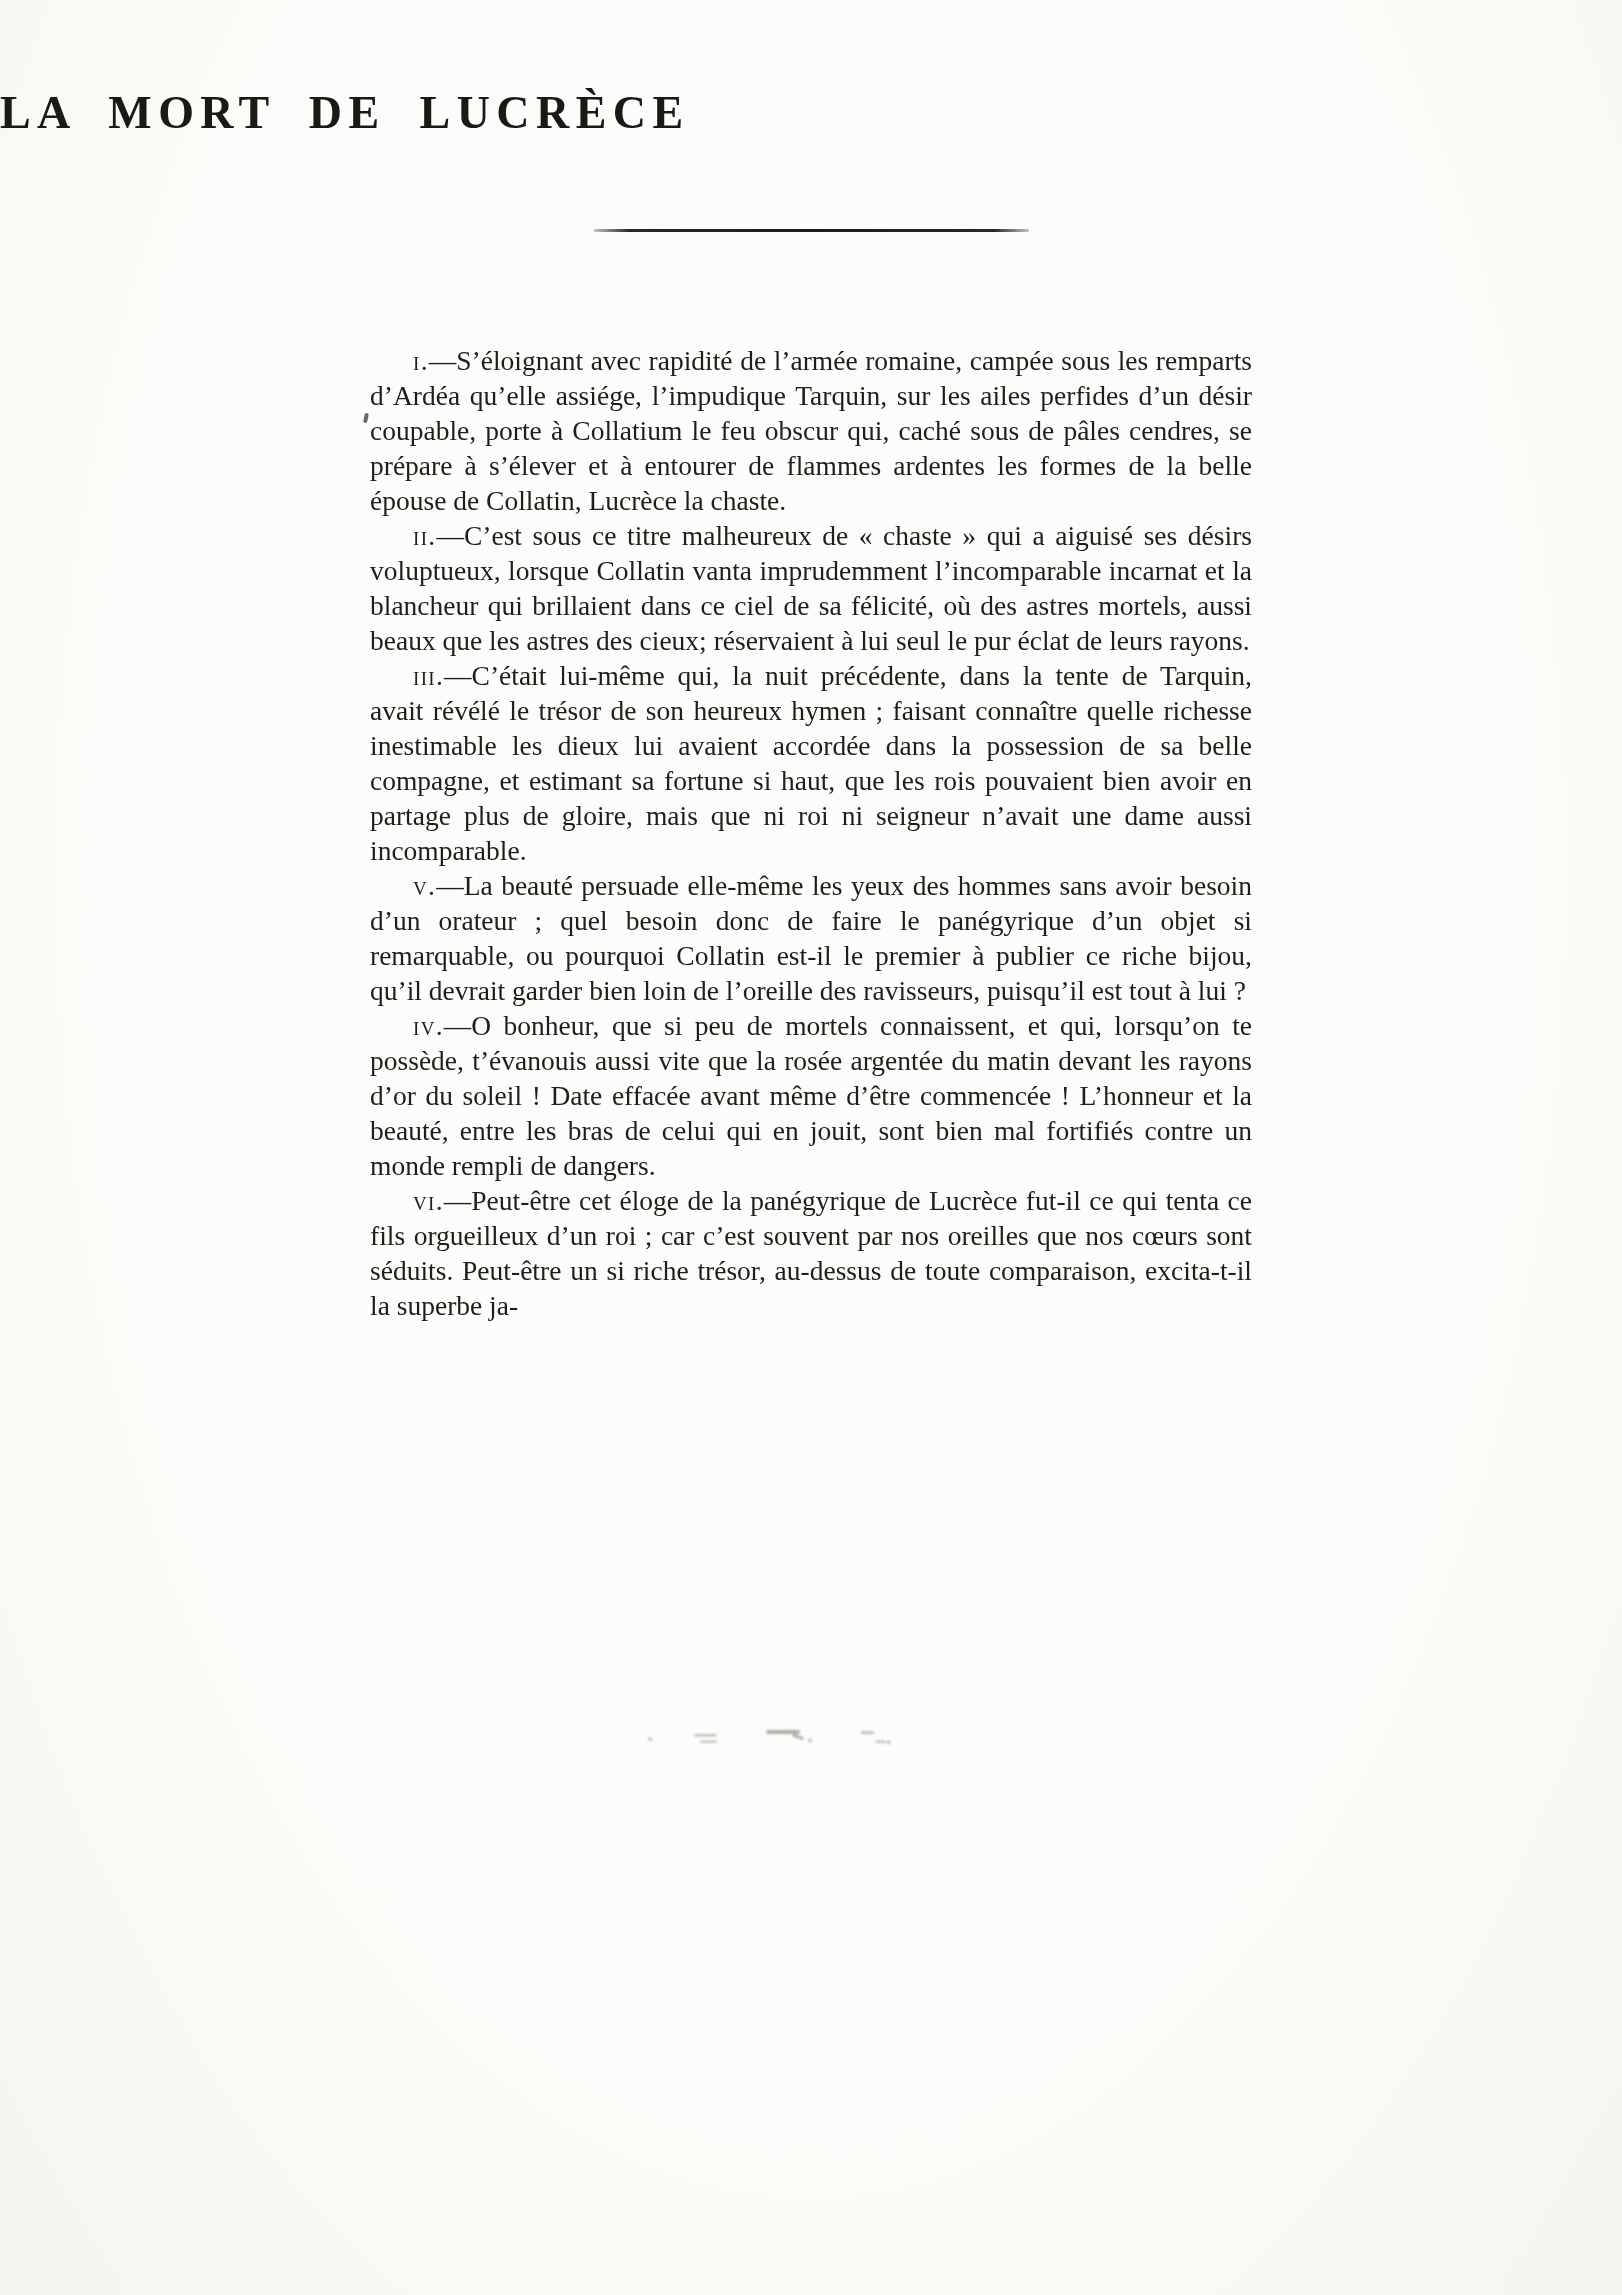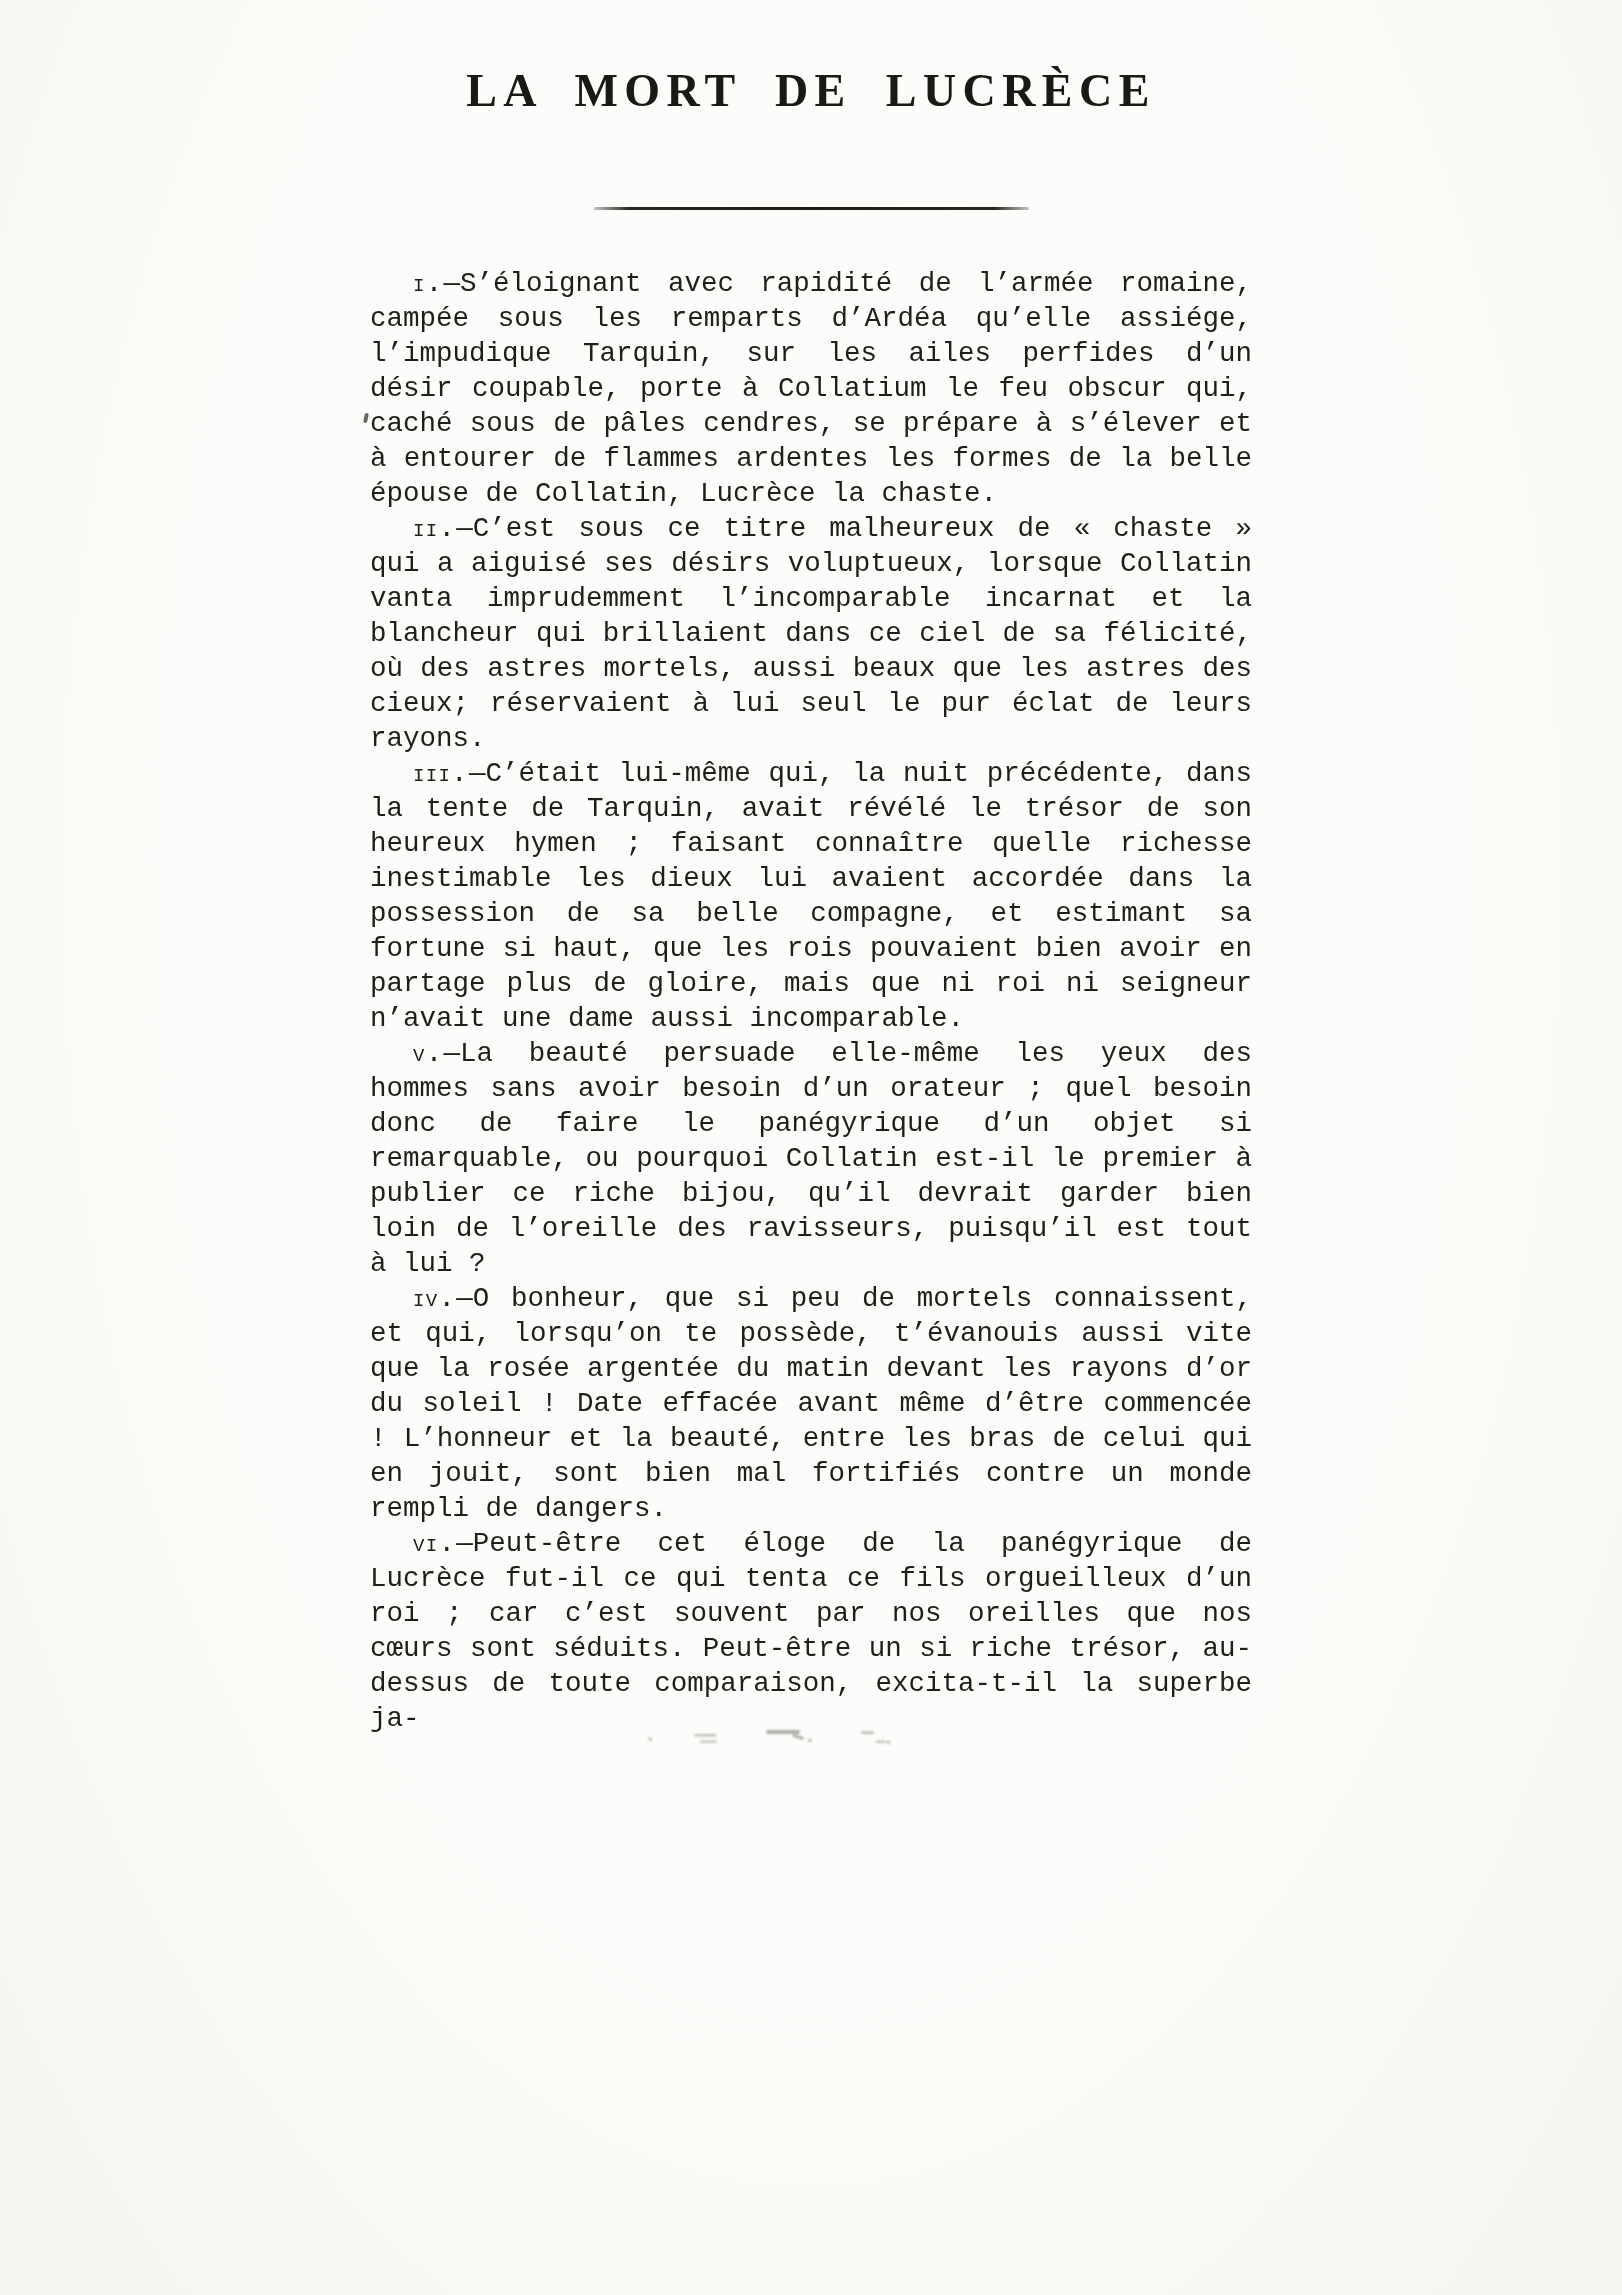--- a/index.html
+++ b/index.html
@@ -13,22 +13,21 @@
     height: 2295px;
     margin: 0 auto;
     background:
       radial-gradient(ellipse at 50% 38%, #fdfcfa 55%, #f5f4f0 100%);
     font-family: "Liberation Serif", "DejaVu Serif", serif;
     color: #211f1c;
     overflow: hidden;
   }
   .page-title {
     margin: 0;
-    padding-top: 68px;
-    text-align: center;
+    padding-top: 90px;
     font-size: 46px;
     font-weight: bold;
     letter-spacing: 0.14em;
     word-spacing: 0.35em;
     color: #1b1916;
     line-height: 1;
   }
   .page-subtitle {
     margin: 67px 0 0 0;
     text-align: center;
@@ -56,28 +55,27 @@
     top: 413px;
     width: 3.9px;
     height: 9.8px;
     background: #3a3833;
     border-radius: 2px;
     transform: rotate(12deg);
     opacity: 0.75;
   }
   .body-text {
     width: 882px;
-    margin: 56px auto 0 auto;
+    margin: 111px auto 0 auto;
     font-size: 27.5px;
     line-height: 35px;
     text-align: justify;
     hyphens: auto;
     -webkit-hyphens: auto;
     color: #201e1b;
-    font-family: Liberation Mono, monospace;
   }
   .para {
     margin: 0;
     text-indent: 43px;
   }
   .numeral {
     font-variant: small-caps;
     letter-spacing: 1.3px;
   }
   .smudge {

